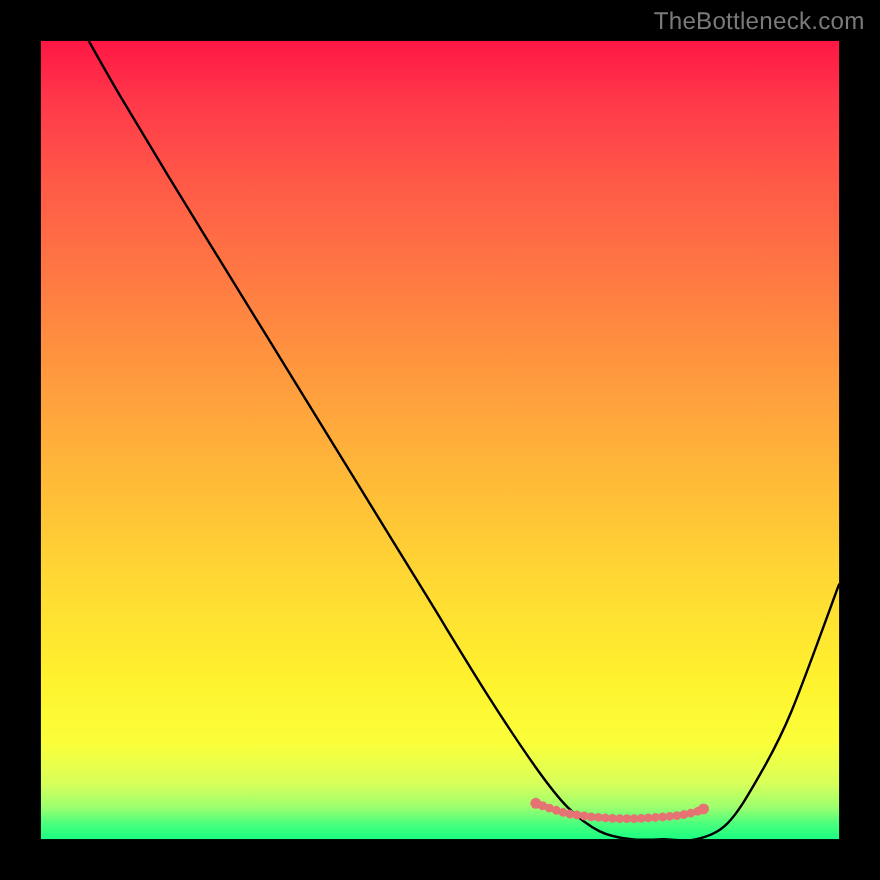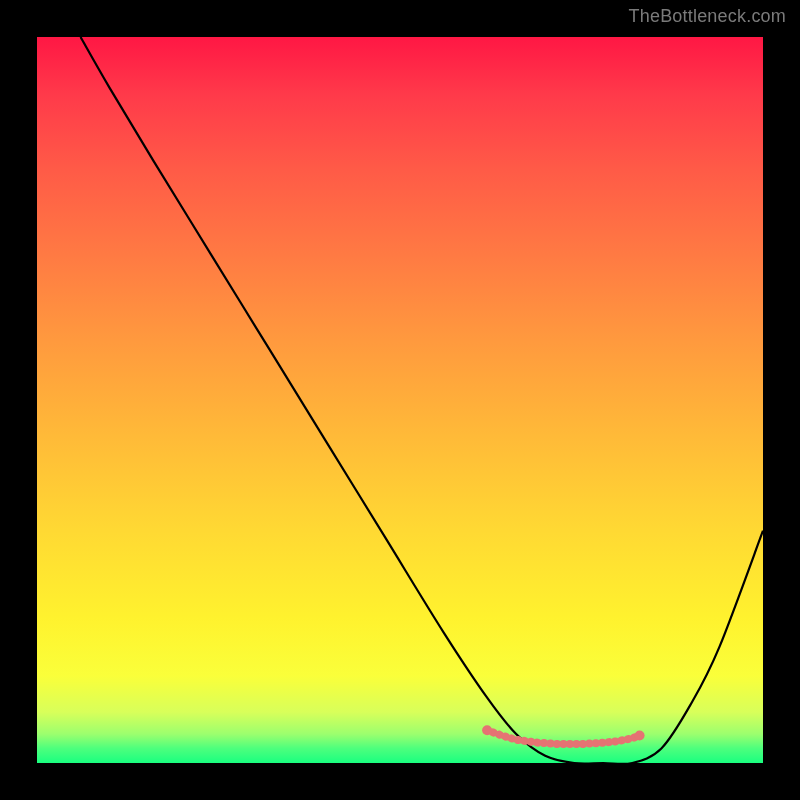--- a/index.html
+++ b/index.html
@@ -56,21 +56,21 @@
     top: 0;
     width: 726px;
     height: 726px;
     overflow: visible;
   }
   .watermark {
     position: absolute;
     top: 6px;
     right: 14px;
     color: #7a7a7a;
-    font-size: 18px;
+    font-size: 22px;
     letter-spacing: 0.2px;
   }
 </style>
 </head>
 <body>
 
 <div class="frame">
 
   <div class="watermark">TheBottleneck.com</div>
 

